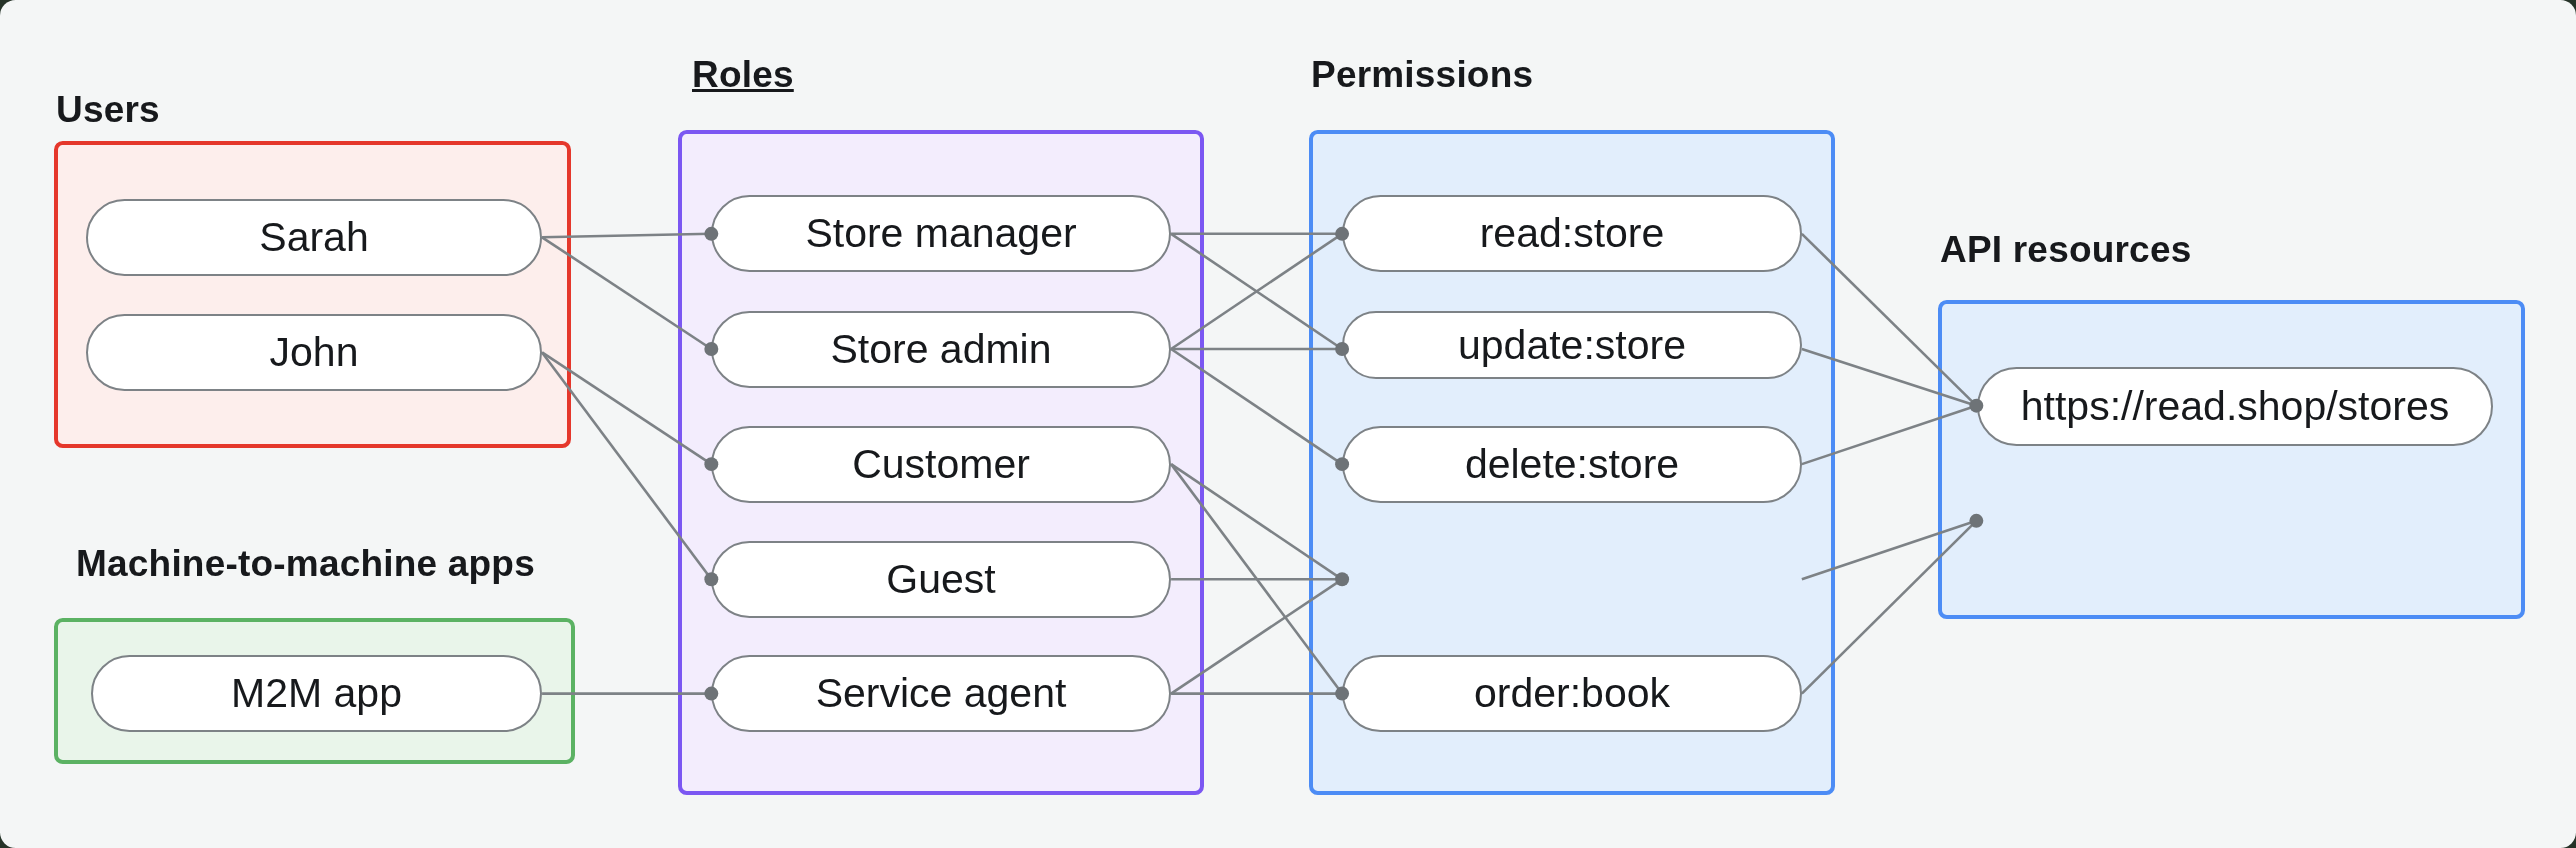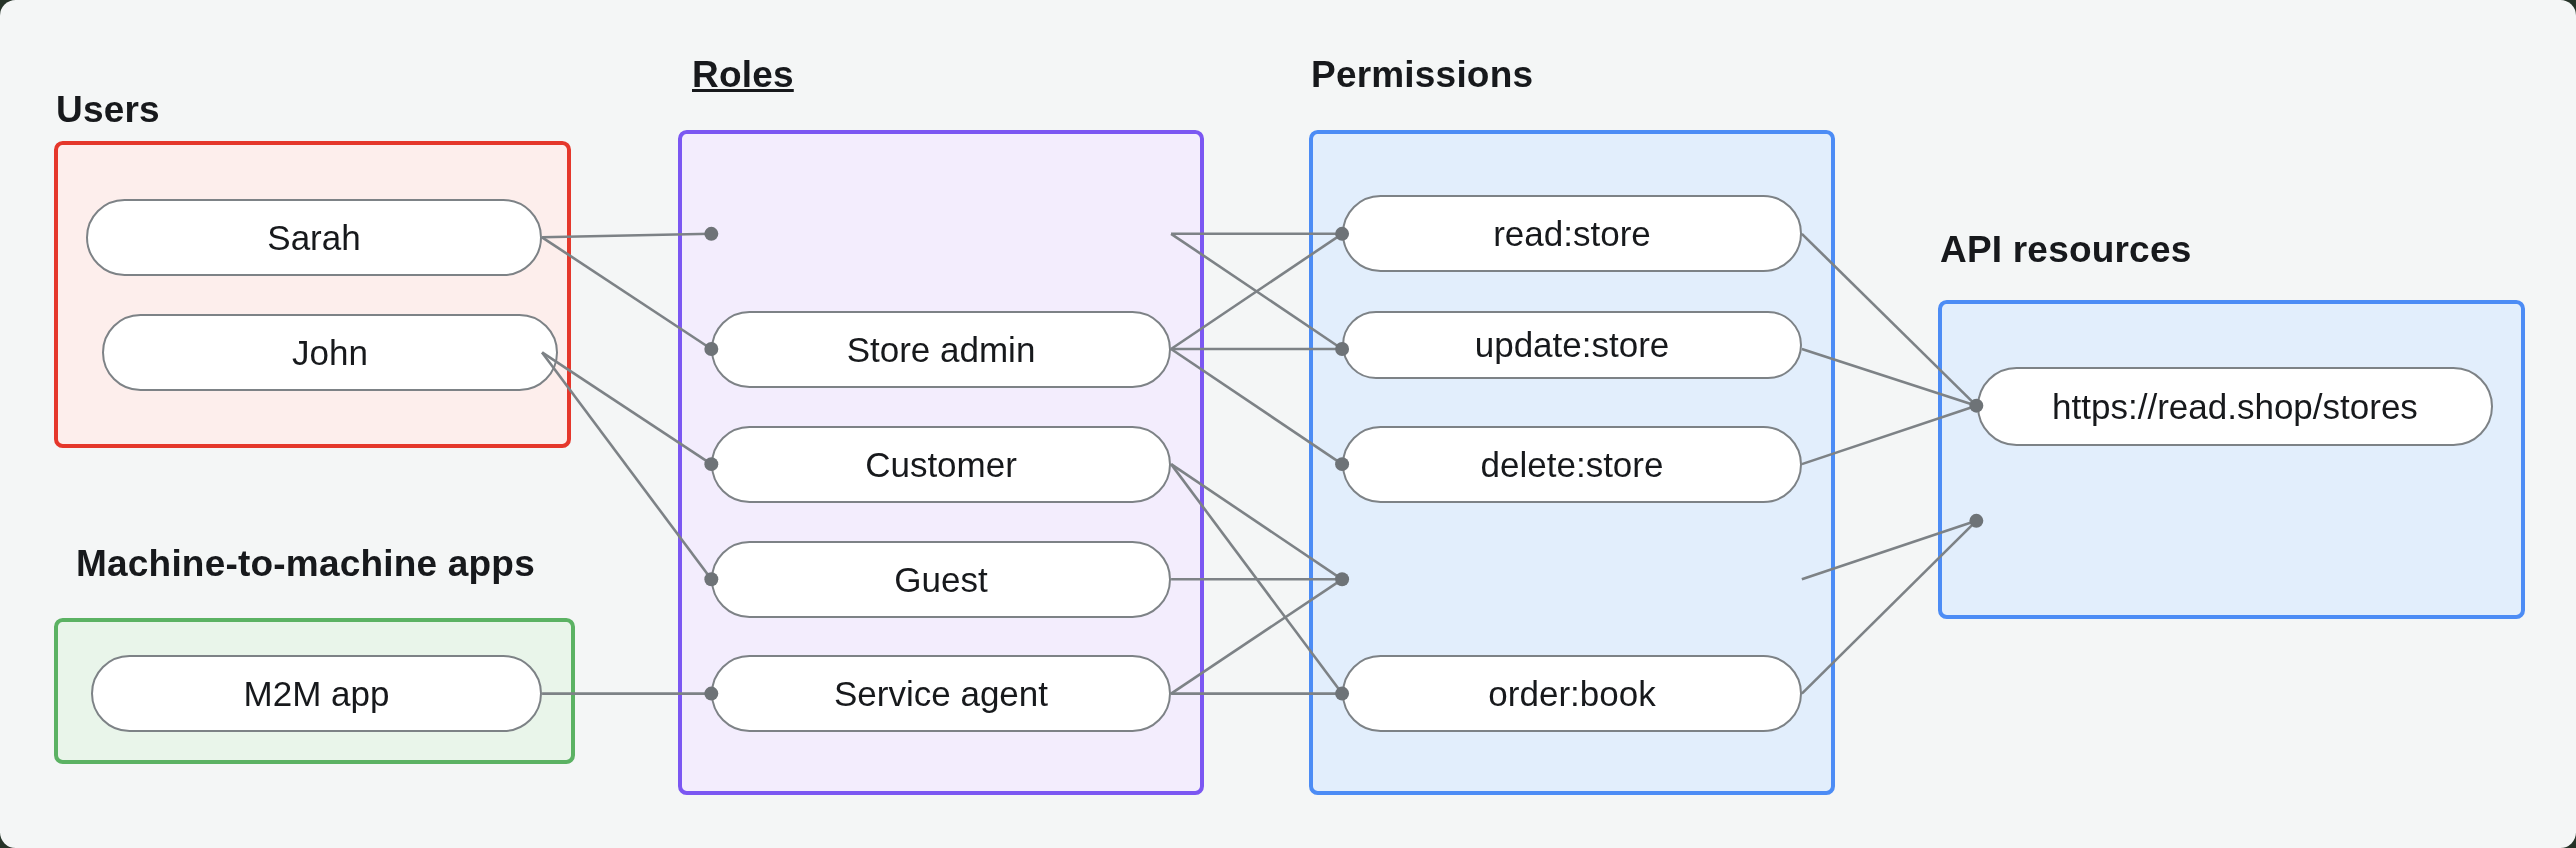--- a/index.html
+++ b/index.html
@@ -26,21 +26,21 @@
   .box-m2m{border-color:var(--m2m-border);background:var(--m2m-fill);}
   .box-roles{border-color:var(--roles-border);background:var(--roles-fill);}
   .box-permissions{border-color:var(--permissions-border);background:var(--permissions-fill);}
   .box-api{border-color:var(--api-border);background:var(--api-fill);}
   .pill{
     position:absolute;box-sizing:border-box;
     background:var(--pill-fill,#fff);
     border:2.6px solid var(--pill-border,#7d8286);
     border-radius:872px;
     display:flex;align-items:center;justify-content:center;
-    font-size:35px;font-weight:400;color:var(--text,#17191c);
+    font-size:41px;font-weight:400;color:var(--text,#17191c);
     white-space:nowrap;z-index:2;
   }
   #edge-layer{
     position:absolute;left:0;top:0;width:2576px;height:848px;
     z-index:5;pointer-events:none;
   }
   #edge-layer .edge{stroke:var(--edge-line,#7d8286);stroke-width:3;fill:none;}
   #edge-layer .dot{fill:var(--edge-dot,#6e7377);stroke:none;}
 </style>
 </head>
@@ -56,25 +56,28 @@
 
   <div class="group-label" id="label-users" style="left: 56px; top: 59px; margin-top: 30px;">Users</div>
   <div class="group-label" id="label-m2m" style="left: 56px; top: 543px; margin-left: 20px;">Machine-to-machine apps</div>
   <div class="group-label" id="label-roles" style="left: 692px; top: 54px; text-decoration: underline;">Roles</div>
   <div class="group-label" id="label-permissions" style="left: 1311px; top: 54px;">Permissions</div>
   <div class="group-label" id="label-api" style="left: 1940px; top: 229px;">API resources</div>
 
   <div class="pill" id="node-sarah" style="left: 86px; top: 199px; width: 456px; height: 77px;">
       <span>Sarah</span>
     </div>
-  <div class="pill" id="node-john" style="left: 102px; top: 314px; width: 456px; height: 77px;">
+  <div class="pill" id="node-john" style="left: 86px; top: 314px; width: 456px; height: 77px;">
       <span>John</span>
     </div>
   <div class="pill" id="node-m2m_app" style="left: 91px; top: 655px; width: 451px; height: 77px;">
       <span>M2M app</span>
+    </div>
+  <div class="pill" id="node-store_manager" style="left: 711px; top: 195px; width: 460px; height: 77px;">
+      <span>Store manager</span>
     </div>
   <div class="pill" id="node-store_admin" style="left: 711px; top: 311px; width: 460px; height: 77px;">
       <span>Store admin</span>
     </div>
   <div class="pill" id="node-customer" style="left: 711px; top: 426px; width: 460px; height: 77px;">
       <span>Customer</span>
     </div>
   <div class="pill" id="node-guest" style="left: 711px; top: 541px; width: 460px; height: 77px;">
       <span>Guest</span>
     </div>

